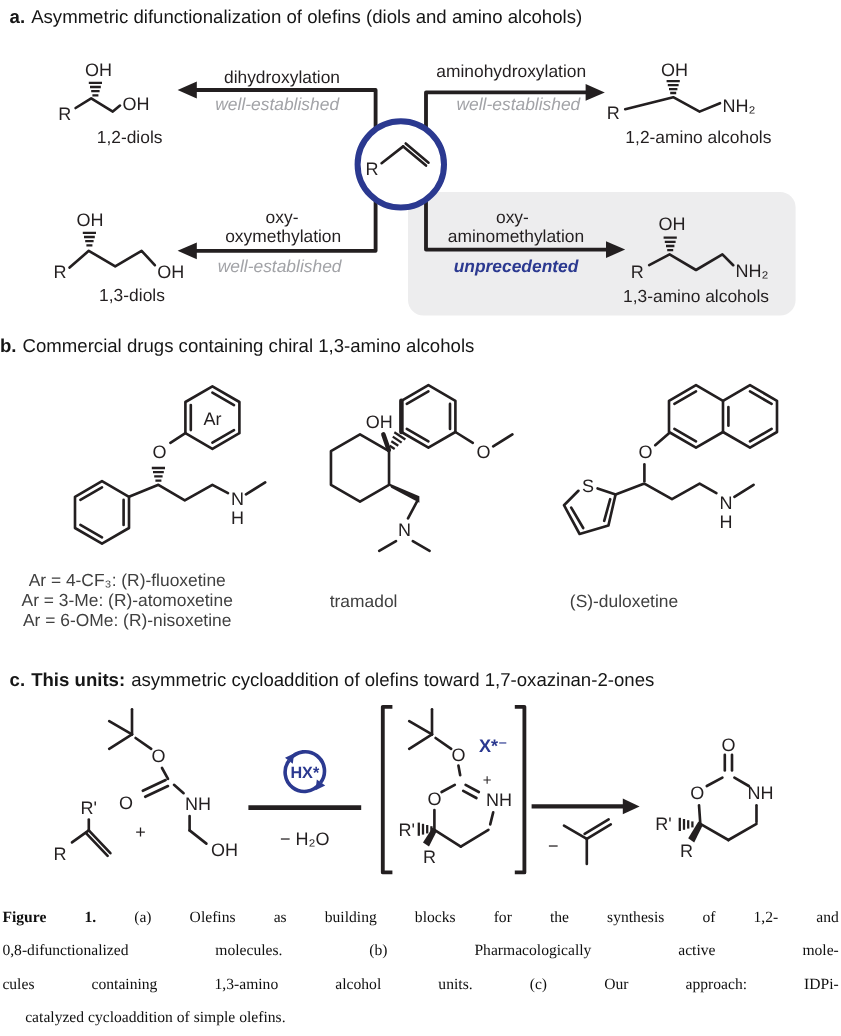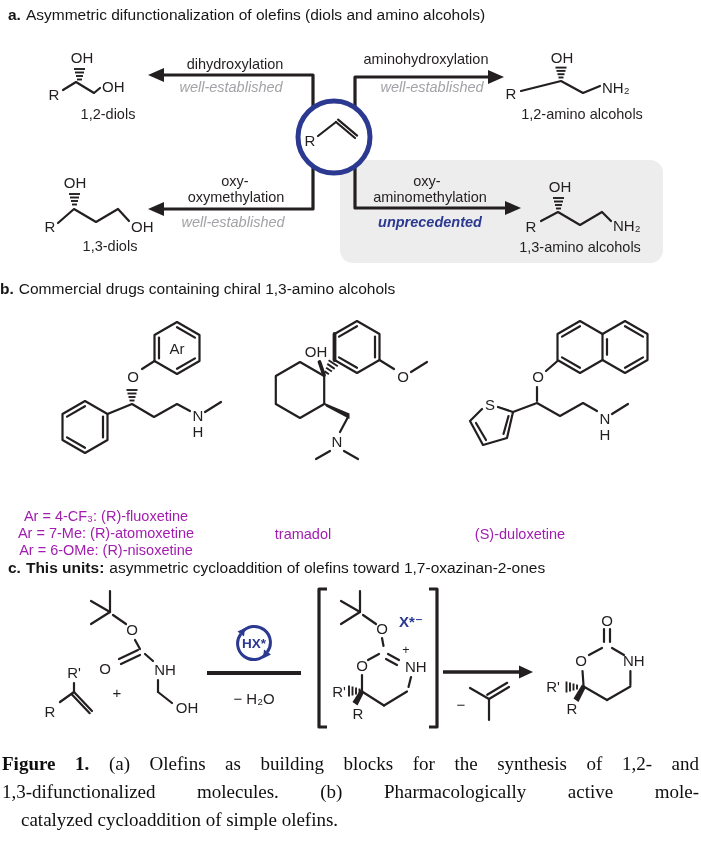--- a/index.html
+++ b/index.html
@@ -17,23 +17,23 @@
   text.charge { font-size:12.5px; }
   text.blue { fill:#2b3990; font-weight:bold; }
   .bond   { stroke:#231f20; stroke-width:2.2; fill:none; stroke-linecap:round; stroke-linejoin:round; }
   .bold-bond { stroke:#231f20; stroke-width:3.8; fill:none; stroke-linecap:round; }
   .arrowln { stroke:#231f20; stroke-width:3.2; fill:none; stroke-linejoin:round; }
   .hash   { stroke:#231f20; stroke-width:1.9; stroke-linecap:butt; }
   .wedge  { fill:#231f20; stroke:none; }
   .head   { fill:#231f20; stroke:none; }
   .bluearc { stroke:#2b3990; stroke-width:3; fill:none; }
   .bluefill { fill:#2b3990; stroke:none; }
-  .drug-label { position:absolute; font-size:14.5px; line-height:17px; text-align:center; color:#a21caf;margin-top:32px; }
+  .drug-label { position:absolute; font-size:14.5px; line-height:17px; text-align:center; color:#404040; }
   .caption { position:absolute; left:2px; top:750px; width:697px;
-             font-family:"Liberation Serif","DejaVu Serif",serif; font-size:19px; line-height:28px; color:#0f0f0f; }
+             font-family:"Liberation Serif","DejaVu Serif",serif; font-size:13px; line-height:28px; color:#0f0f0f; }
   .cap-line { text-align:justify; text-align-last:justify; }
   .cap-line.last { text-align-last:left;margin-left:19px; }
   .cap-bold { font-weight:bold; }
 </style>
 </head>
 <body>
 
 <div class="fig">
 
   <div class="heading" style="left:8px; top:6px;">
@@ -191,21 +191,21 @@
       <path class="bond" d="M625 326.2 L643 336.6"></path>
       <path class="bond" d="M625 367.8 L643 357.4"></path>
       <text x="605" y="424" text-anchor="middle">N</text>
       <text x="605" y="440" text-anchor="middle">H</text>
       <path class="bond" d="M612 414 L628 404"></path>
     </g>
   </svg>
 
   <div class="drug-label" style="left:10px; top:476px; width:192px;">
     <div>Ar = 4-CF₃: (R)-fluoxetine</div>
-    <div>Ar = 7-Me: (R)-atomoxetine</div>
+    <div>Ar = 3-Me: (R)-atomoxetine</div>
     <div>Ar = 6-OMe: (R)-nisoxetine</div>
   </div>
   <div class="drug-label" style="left:238px; top:494px; width:130px;">tramadol</div>
   <div class="drug-label" style="left:440px; top:494px; width:160px;">(S)-duloxetine</div>
 
   <div class="heading" style="left:8px; top:559px;">
     <span class="b">c.</span><span class="b2">This units:</span><span>asymmetric cycloaddition of olefins toward 1,7-oxazinan-2-ones</span>
   </div>
 
   <svg class="panel" style="top:580px;" width="701" height="170" viewBox="0 580 701 170">
@@ -307,17 +307,18 @@
       <line class="hash" x1="573.5" y1="683.5" x2="573.5" y2="690.5"></line>
       <line class="hash" x1="570" y1="682.5" x2="570" y2="691.5"></line>
       <line class="hash" x1="566.5" y1="681.5" x2="566.5" y2="692.5"></line>
       <polygon class="wedge" points="582,684.5 585.5,688 578.5,702 573.5,698.5"></polygon>
       <text x="572" y="714" text-anchor="middle">R</text>
     </g>
   </svg>
 
   <div class="caption">
     <div class="cap-line"><span class="cap-bold">Figure 1.</span> <span>(a) Olefins as building blocks for the synthesis of 1,2- and</span></div>
-    <div class="cap-line">1,3-difunctionalized molecules. (b) Pharmacologically active mole-</div>
+    <div class="cap-line">0,8-difunctionalized molecules. (b) Pharmacologically active mole-</div>
+    <div class="cap-line">cules containing 1,3-amino alcohol units. (c) Our approach: IDPi-</div>
     <div class="cap-line last">catalyzed cycloaddition of simple olefins.</div>
   </div>
 
 </div>
 
 </body></html>

